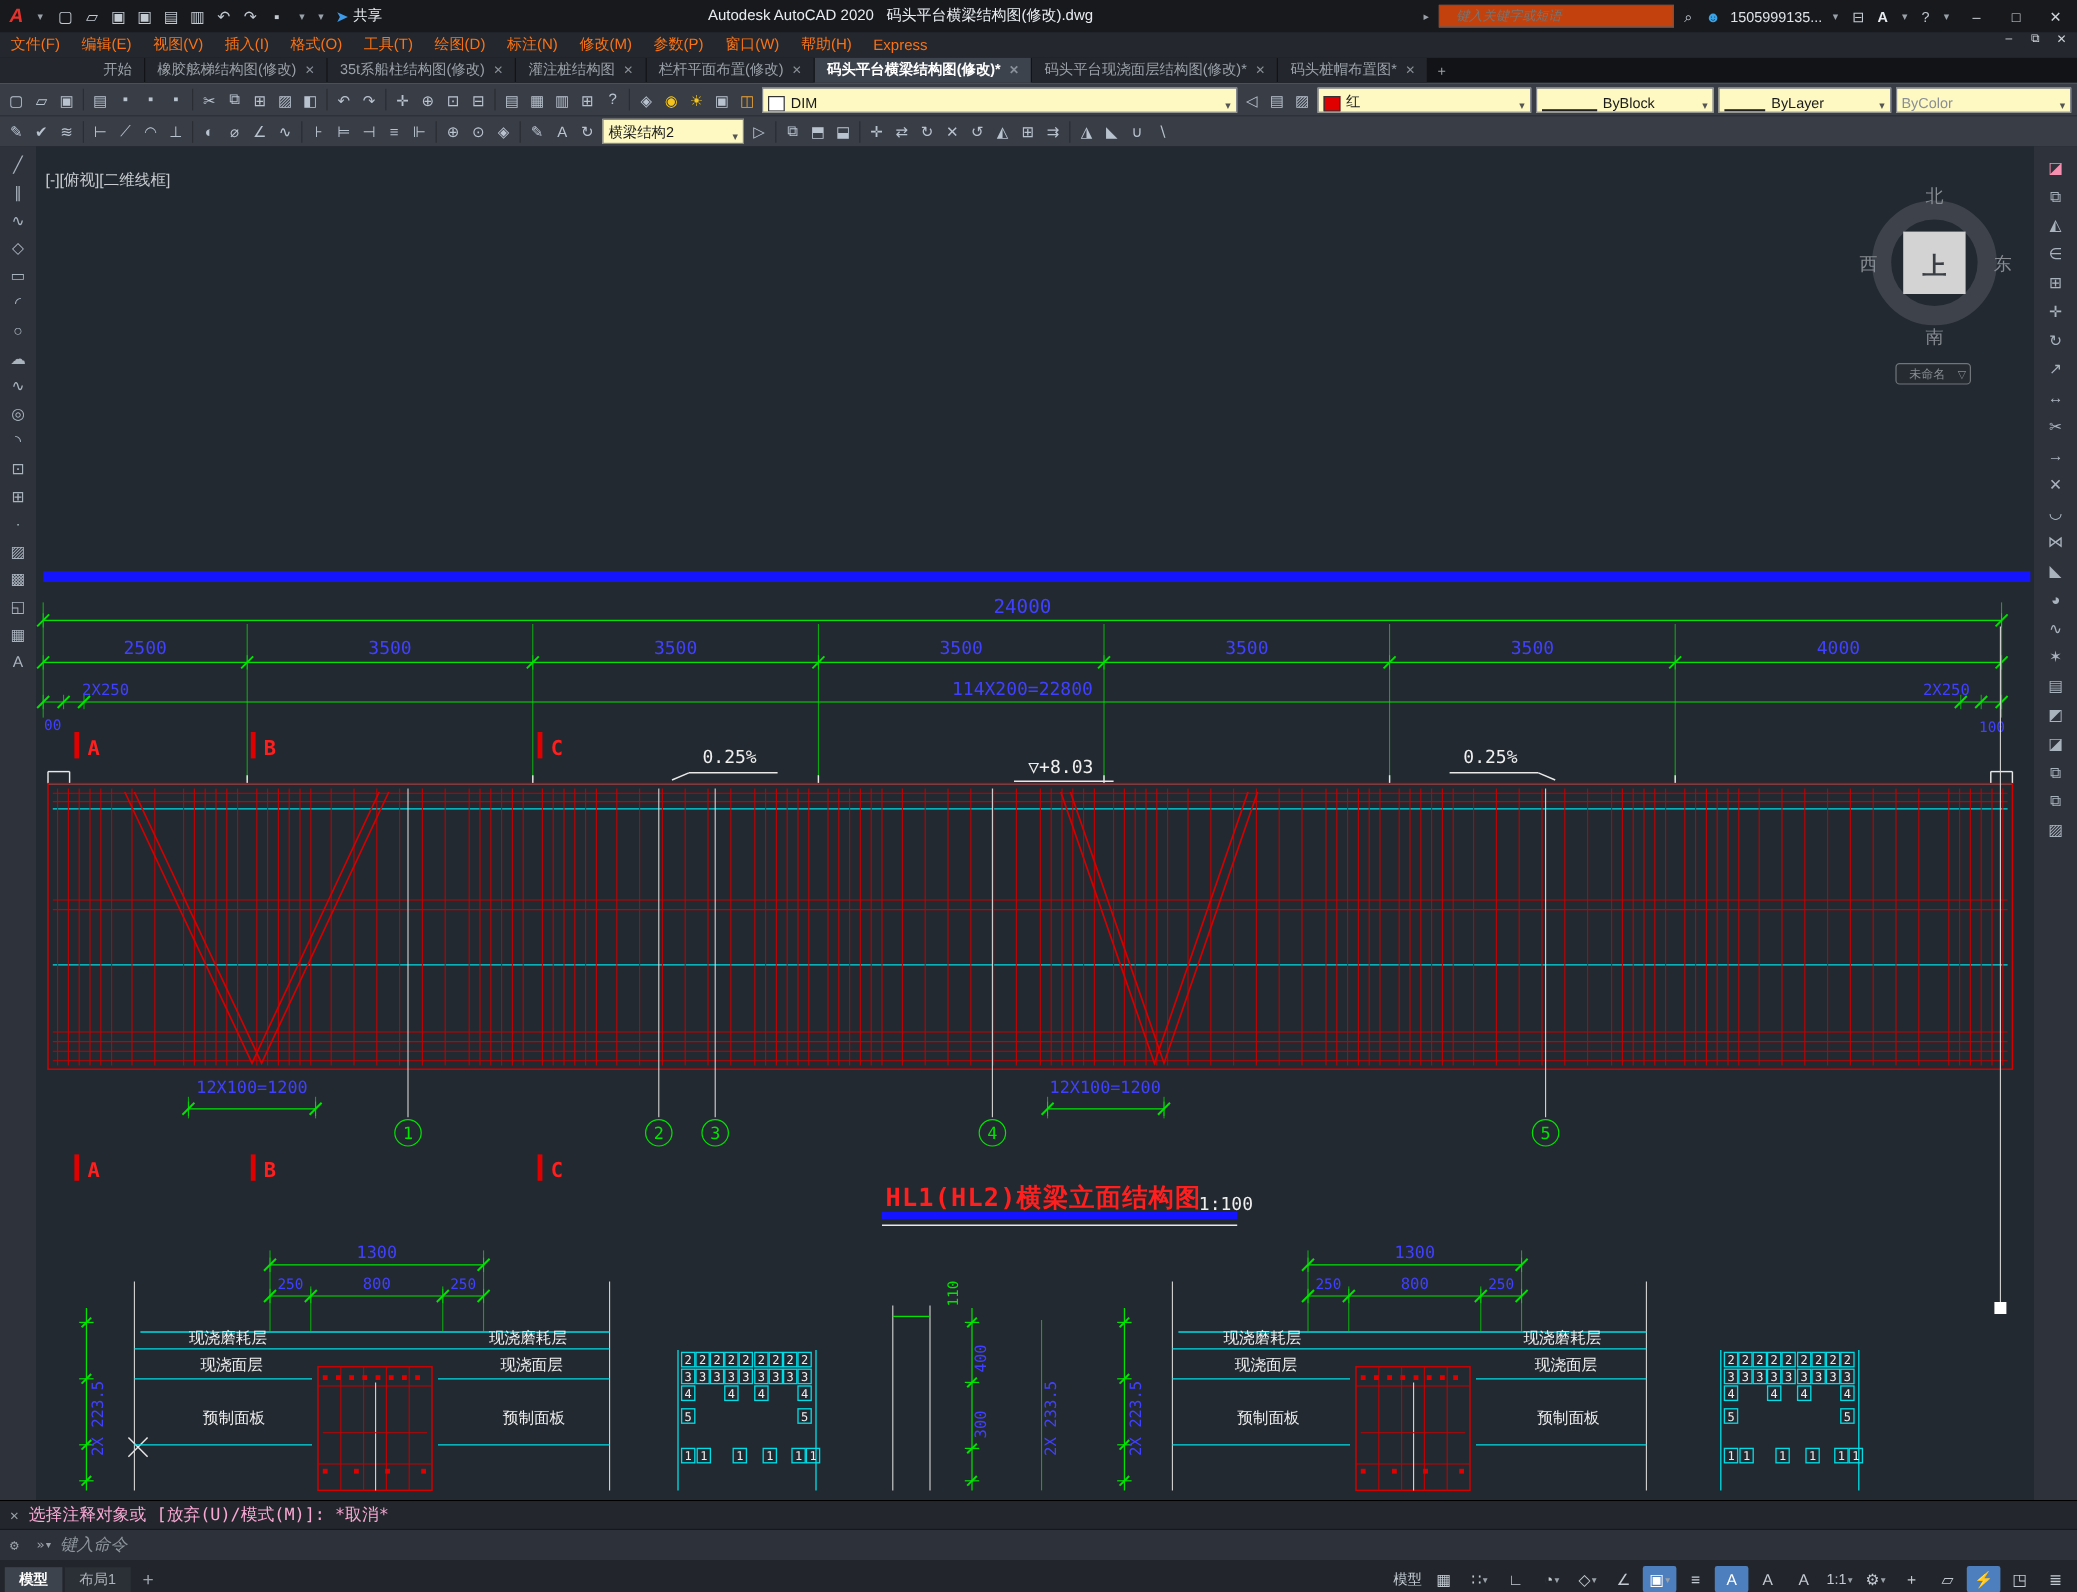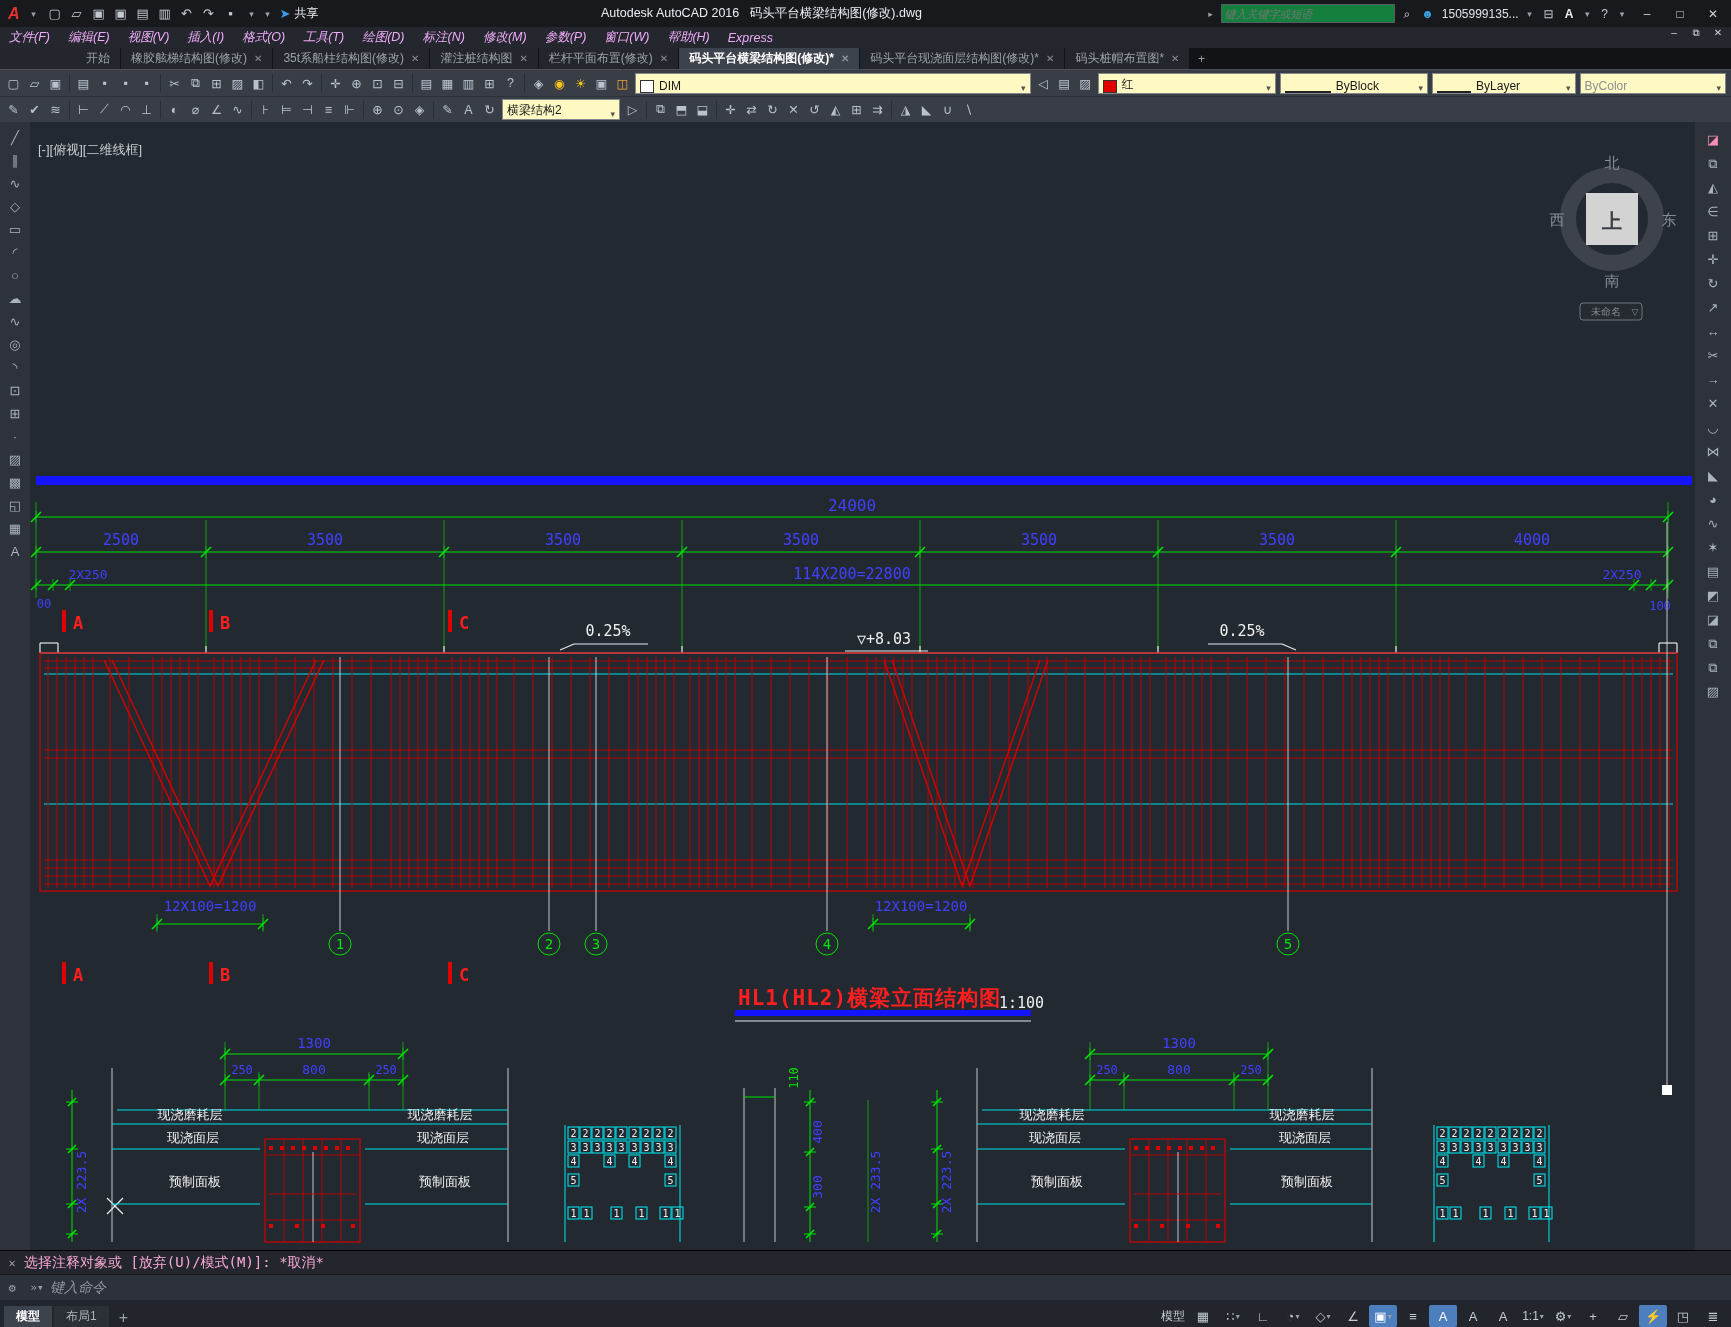--- a/index.html
+++ b/index.html
@@ -6,27 +6,27 @@
   #app{position:relative;width:1731px;height:1327px;background:#232931;font-family:"Liberation Sans",sans-serif;color:#d4d8dd;overflow:hidden;}
   
   #titlebar{height:27px;background:#17191d;display:flex;align-items:center;padding:0 4px;font-size:12px;gap:4px;}
   .logoA{color:#e2332e;font-weight:bold;font-size:16px;padding:0 4px;font-style:italic;}
   .qi{width:22px;text-align:center;color:#c3cad2;font-size:13px;cursor:default;}
   .qi.sm{width:12px;font-size:9px;color:#9aa1a9;}
   .share{color:#e8ecf0;display:flex;align-items:center;gap:4px;margin-left:2px;}
   .share .pl{color:#3d9be9;font-size:13px;}
   #wintitle{flex:1;text-align:center;color:#e9edf2;font-size:12.5px;white-space:nowrap;}
   #searchwrap{display:flex;align-items:center;gap:5px;}
-  #searchbox{width:168px;height:17px;background:#15803d;border:1px solid #555c66;color:#c7ccd2;font-style:italic;font-size:11px;padding:0 2px;}
+  #searchbox{width:168px;height:17px;background:#c2410c;border:1px solid #555c66;color:#c7ccd2;font-style:italic;font-size:11px;padding:0 13px;}
   .tbtn{color:#c3cad2;font-size:12px;padding:0 3px;}
   .uid{color:#dfe3e8;font-size:12px;}
   .wc{width:28px;text-align:center;color:#cfd4da;font-size:12px;}
   
   #menubar{height:21px;background:#24272d;display:flex;align-items:center;font-size:12.5px;position:relative;}
-  .menu-item{padding:0 9px;color:#f0abfc;height:100%;display:flex;align-items:center;font-style:italic;}
+  .menu-item{padding:0 9px;color:#f97316;height:100%;display:flex;align-items:center;}
   #docwc{position:absolute;right:2px;top:0;display:flex;}
   #docwc .wc{width:22px;font-size:10px;}
   
   #filetabs{height:21px;background:#111317;display:flex;align-items:stretch;font-size:12px;}
   .ftab{display:flex;align-items:center;gap:7px;padding:0 10px;background:#23262c;margin-right:1px;color:#9aa1a9;white-space:nowrap;justify-content:flex-end;}
   .ftab.start{min-width:100px;justify-content:flex-end;}
   .ftab.active{background:#3d434d;color:#fff;font-weight:bold;}
   .ftab .x{color:#8a9099;font-size:10px;}
   .addtab{width:22px;display:flex;align-items:center;justify-content:center;color:#9aa1a9;}
   
@@ -100,21 +100,21 @@
         <span class="qi">↶</span>
         <span class="qi">↷</span>
         <span class="qi">▪</span>
       </span>
     <span class="qi sm">▾</span>
     <span class="qi sm">▾</span>
     <span class="share">
         <span class="pl">➤</span>
         <span>共享</span>
       </span>
-    <span id="wintitle"><span>Autodesk AutoCAD 2016</span>&nbsp;&nbsp;&nbsp;<span>码头平台横梁结构图(修改).dwg</span></span>
+    <span id="wintitle"><span>Autodesk AutoCAD 2020</span>&nbsp;&nbsp;&nbsp;<span>码头平台横梁结构图(修改).dwg</span></span>
     <span id="searchwrap">
       <span class="qi sm">▸</span>
       <input id="searchbox" placeholder="键入关键字或短语" style="">
       <span class="tbtn">⌕</span>
       <span class="tbtn" style="color:#3aa3e8">☻</span>
       <span class="uid">1505999135...</span>
       <span class="qi sm">▾</span>
       <span class="tbtn">⊟</span>
       <span class="tbtn" style="color:#e8ecf0;font-weight:bold">A</span>
       <span class="qi sm">▾</span>

